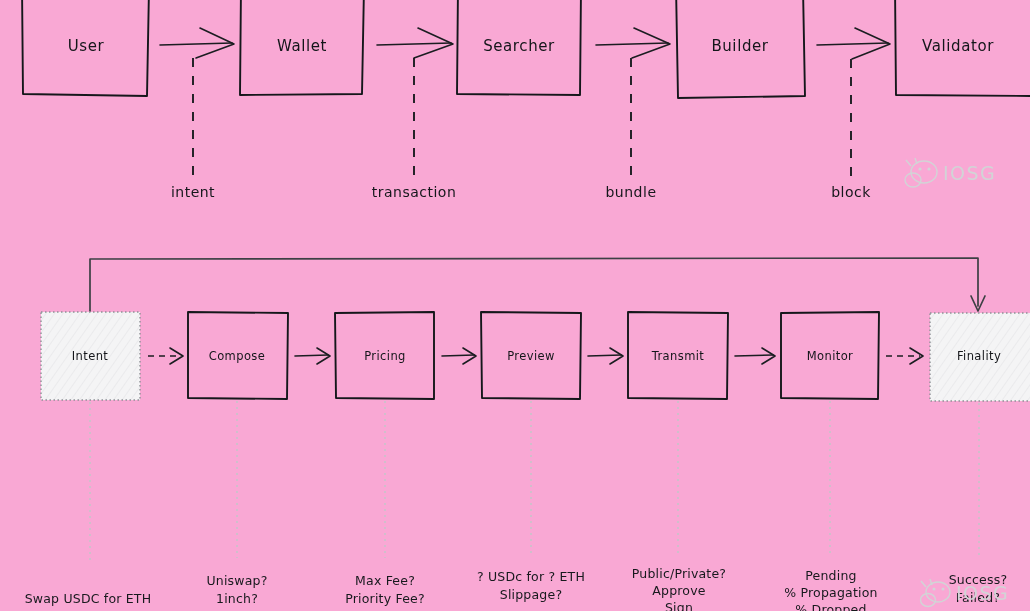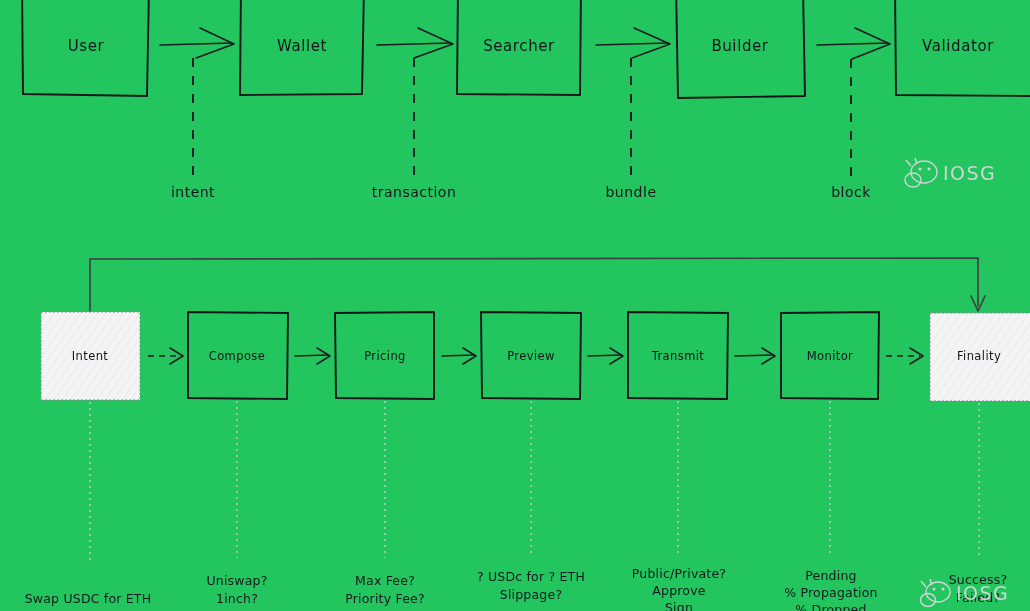--- a/index.html
+++ b/index.html
@@ -8,21 +8,21 @@
     padding: 0;
     background: #ffffff;
   }
   body {
     font-family: "DejaVu Sans", sans-serif;
   }
   #canvas {
     position: relative;
     width: 1030px;
     height: 611px;
-    background: #22c55e;
+    background: #f9a8d4;
     overflow: hidden;
   }
   #diagram-svg {
     position: absolute;
     top: 0;
     left: 0;
     width: 1030px;
     height: 611px;
   }
   .box-label {

